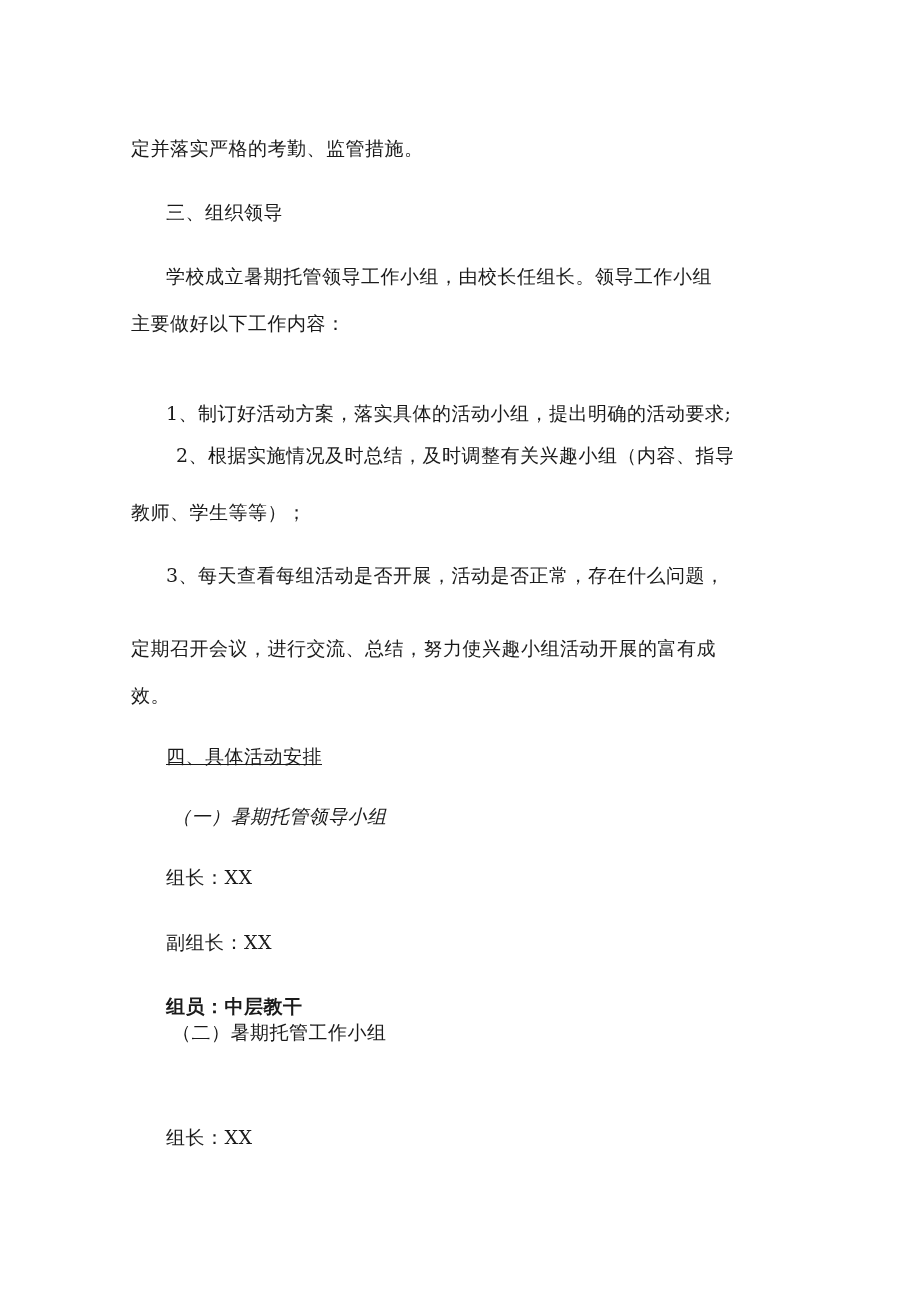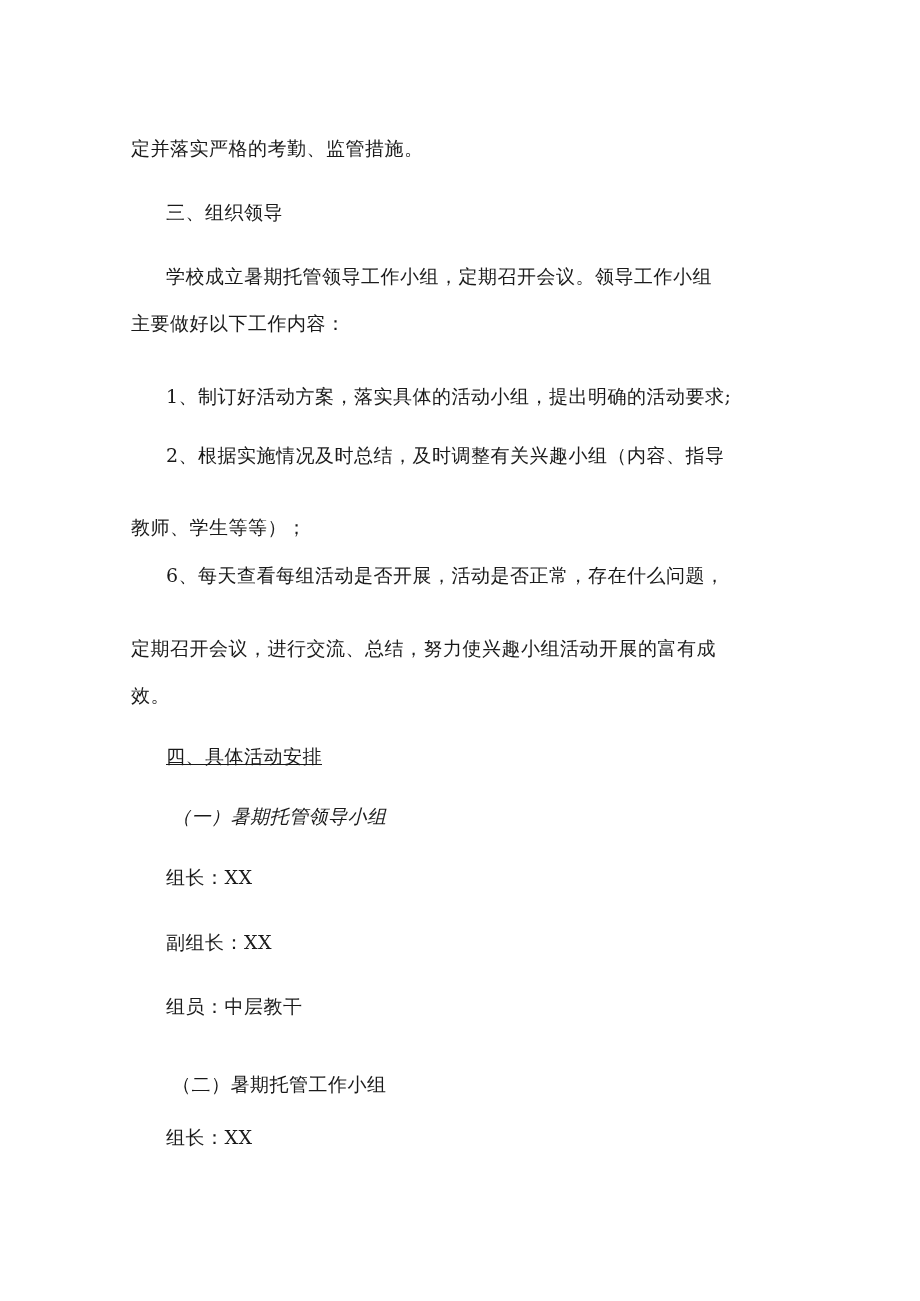--- a/index.html
+++ b/index.html
@@ -6,28 +6,28 @@
     body { width: 920px; height: 1301px; position: relative; overflow: hidden;
       font-family: "DejaVu Serif", "Liberation Serif", serif; color: #1a1a1a; }
     .line { position: absolute; font-size: 19px; line-height: 24px; white-space: nowrap; letter-spacing: 0.5px; }
   </style>
 </head>
 <body>
 
 <div>
   <div class="line" style="left:131px;top:136px;">定并落实严格的考勤、监管措施。</div>
   <div class="line" style="left:166px;top:200px;">三、组织领导</div>
-  <div class="line" style="left:166px;top:264px;">学校成立暑期托管领导工作小组，定期召开会议。领导工作小组</div>
+  <div class="line" style="left:166px;top:264px;">学校成立暑期托管领导工作小组，由校长任组长。领导工作小组</div>
   <div class="line" style="left:131px;top:311px;">主要做好以下工作内容：</div>
-  <div class="line" style="left:166px;top:384px;text-align:right;">1、制订好活动方案，落实具体的活动小组，提出明确的活动要求;</div>
-  <div class="line" style="left:166px;top:443px;">2、根据实施情况及时总结，及时调整有关兴趣小组（内容、指导</div>
-  <div class="line" style="left:131px;top:515px;text-align:right;">教师、学生等等）；</div>
-  <div class="line" style="left:166px;top:563px;">6、每天查看每组活动是否开展，活动是否正常，存在什么问题，</div>
+  <div class="line" style="left:166px;top:401px;text-align:right;">1、制订好活动方案，落实具体的活动小组，提出明确的活动要求;</div>
+  <div class="line" style="left:176px;top:443px;">2、根据实施情况及时总结，及时调整有关兴趣小组（内容、指导</div>
+  <div class="line" style="left:131px;top:500px;text-align:right;">教师、学生等等）；</div>
+  <div class="line" style="left:166px;top:563px;">3、每天查看每组活动是否开展，活动是否正常，存在什么问题，</div>
   <div class="line" style="left:131px;top:623px;margin-top:13px;">定期召开会议，进行交流、总结，努力使兴趣小组活动开展的富有成</div>
   <div class="line" style="left:131px;top:683px;">效。</div>
   <div class="line" style="left:166px;top:744px;text-decoration:underline;">四、具体活动安排</div>
   <div class="line" style="left:172px;top:804px;font-style:italic;">（一）暑期托管领导小组</div>
   <div class="line" style="left:166px;top:865px;">组长：XX</div>
   <div class="line" style="left:166px;top:930px;">副组长：XX</div>
-  <div class="line" style="left:166px;top:994px;">组员：中层教干</div>
-  <div class="line" style="left:172px;top:1072px;">（二）暑期托管工作小组</div>
+  <div class="line" style="left:166px;top:994px;font-weight:bold;">组员：中层教干</div>
+  <div class="line" style="left:172px;top:1020px;">（二）暑期托管工作小组</div>
   <div class="line" style="left:166px;top:1125px;">组长：XX</div>
 </div>
 
 </body></html>

